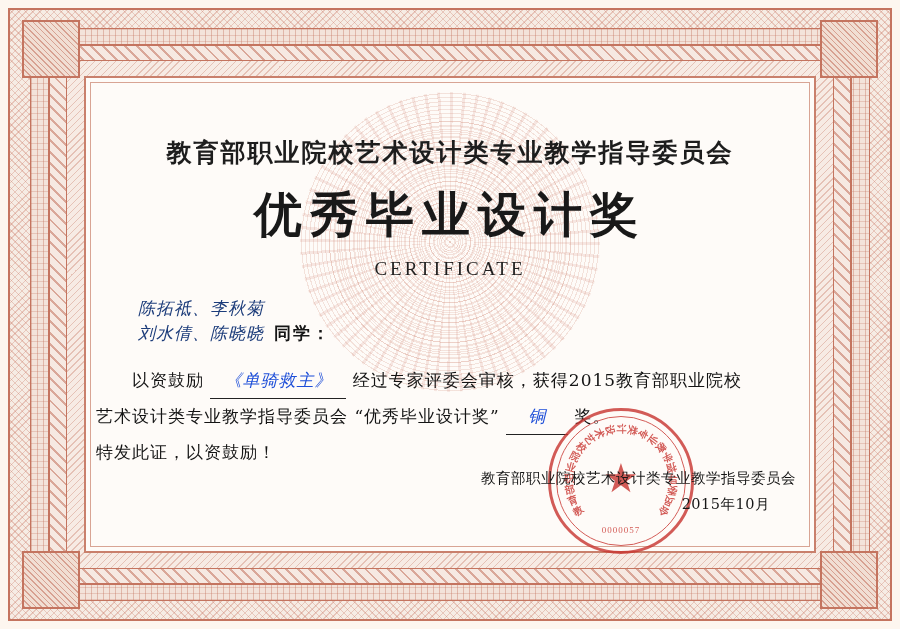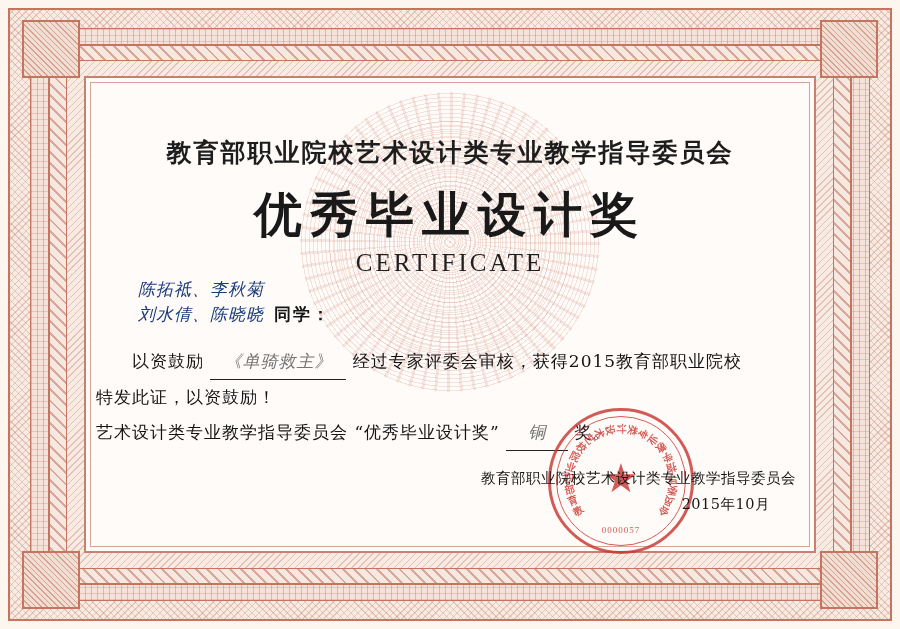--- a/index.html
+++ b/index.html
@@ -117,29 +117,29 @@
     text-align: center;
     margin-top: 14px;
     font-size: 48px;
     font-weight: bold;
     letter-spacing: 8px;
     color: #191919;
     font-family: "DejaVu Serif", "Liberation Serif", serif;
   }
   .award-sub {
     text-align: center;
-    margin-top: 2px;
-    font-size: 25px;
+    margin-top: 11px;
+    font-size: 19px;
     letter-spacing: 3px;
     color: #1f1f1f;
     font-family: "Liberation Serif", serif;
   }
 
   .recipients {
-    margin-top: 0;
+    margin-top: 16px;
     padding-left: 42px;
     line-height: 1.45;
   }
   .recip-row {
     font-size: 17px;
     color: #1c3c7a;
     font-style: italic;
     font-family: "DejaVu Serif", serif;
     letter-spacing: 1px;
   }
@@ -161,21 +161,21 @@
     letter-spacing: 1px;
     font-family: "DejaVu Serif", "Liberation Serif", serif;
   }
   .body-text p { margin: 0; }
   .indent { padding-left: 36px; }
   .fill {
     display: inline-block;
     min-width: 128px;
     text-align: center;
     border-bottom: 1px solid #222;
-    color: #737373;
+    color: #1d4ed8;
     font-style: italic;
     font-family: "DejaVu Serif", serif;
     padding: 0 4px;
   }
   .fill.short {
     min-width: 54px;
   }
 
   
   .seal {
@@ -278,26 +278,26 @@
         <span>刘水倩、陈晓晓</span><span class="suffix">同学：</span>
       </div>
     </div>
 
     <div class="body-text">
       <p class="indent">
         <span>以资鼓励</span>
         <span class="fill">《单骑救主》</span>
         <span>经过专家评委会审核，获得2015教育部职业院校</span>
       </p>
-      <p>特发此证，以资鼓励！</p>
       <p>
         <span>艺术设计类专业教学指导委员会 “优秀毕业设计奖”</span>
         <span class="fill short">铜</span>
         <span>奖。</span>
       </p>
+      <p>特发此证，以资鼓励！</p>
     </div>
 
     <div class="seal">
       <div class="ring2"></div>
       <div class="arc-text">
           <span style="transform: rotate(-125deg) translate(0px, -52px) rotate(90deg) translate(-50%, -50%);">教</span>
           <span style="transform: rotate(-112.5deg) translate(0px, -52px) rotate(90deg) translate(-50%, -50%);">育</span>
           <span style="transform: rotate(-100deg) translate(0px, -52px) rotate(90deg) translate(-50%, -50%);">部</span>
           <span style="transform: rotate(-87.5deg) translate(0px, -52px) rotate(90deg) translate(-50%, -50%);">职</span>
           <span style="transform: rotate(-75deg) translate(0px, -52px) rotate(90deg) translate(-50%, -50%);">业</span>

